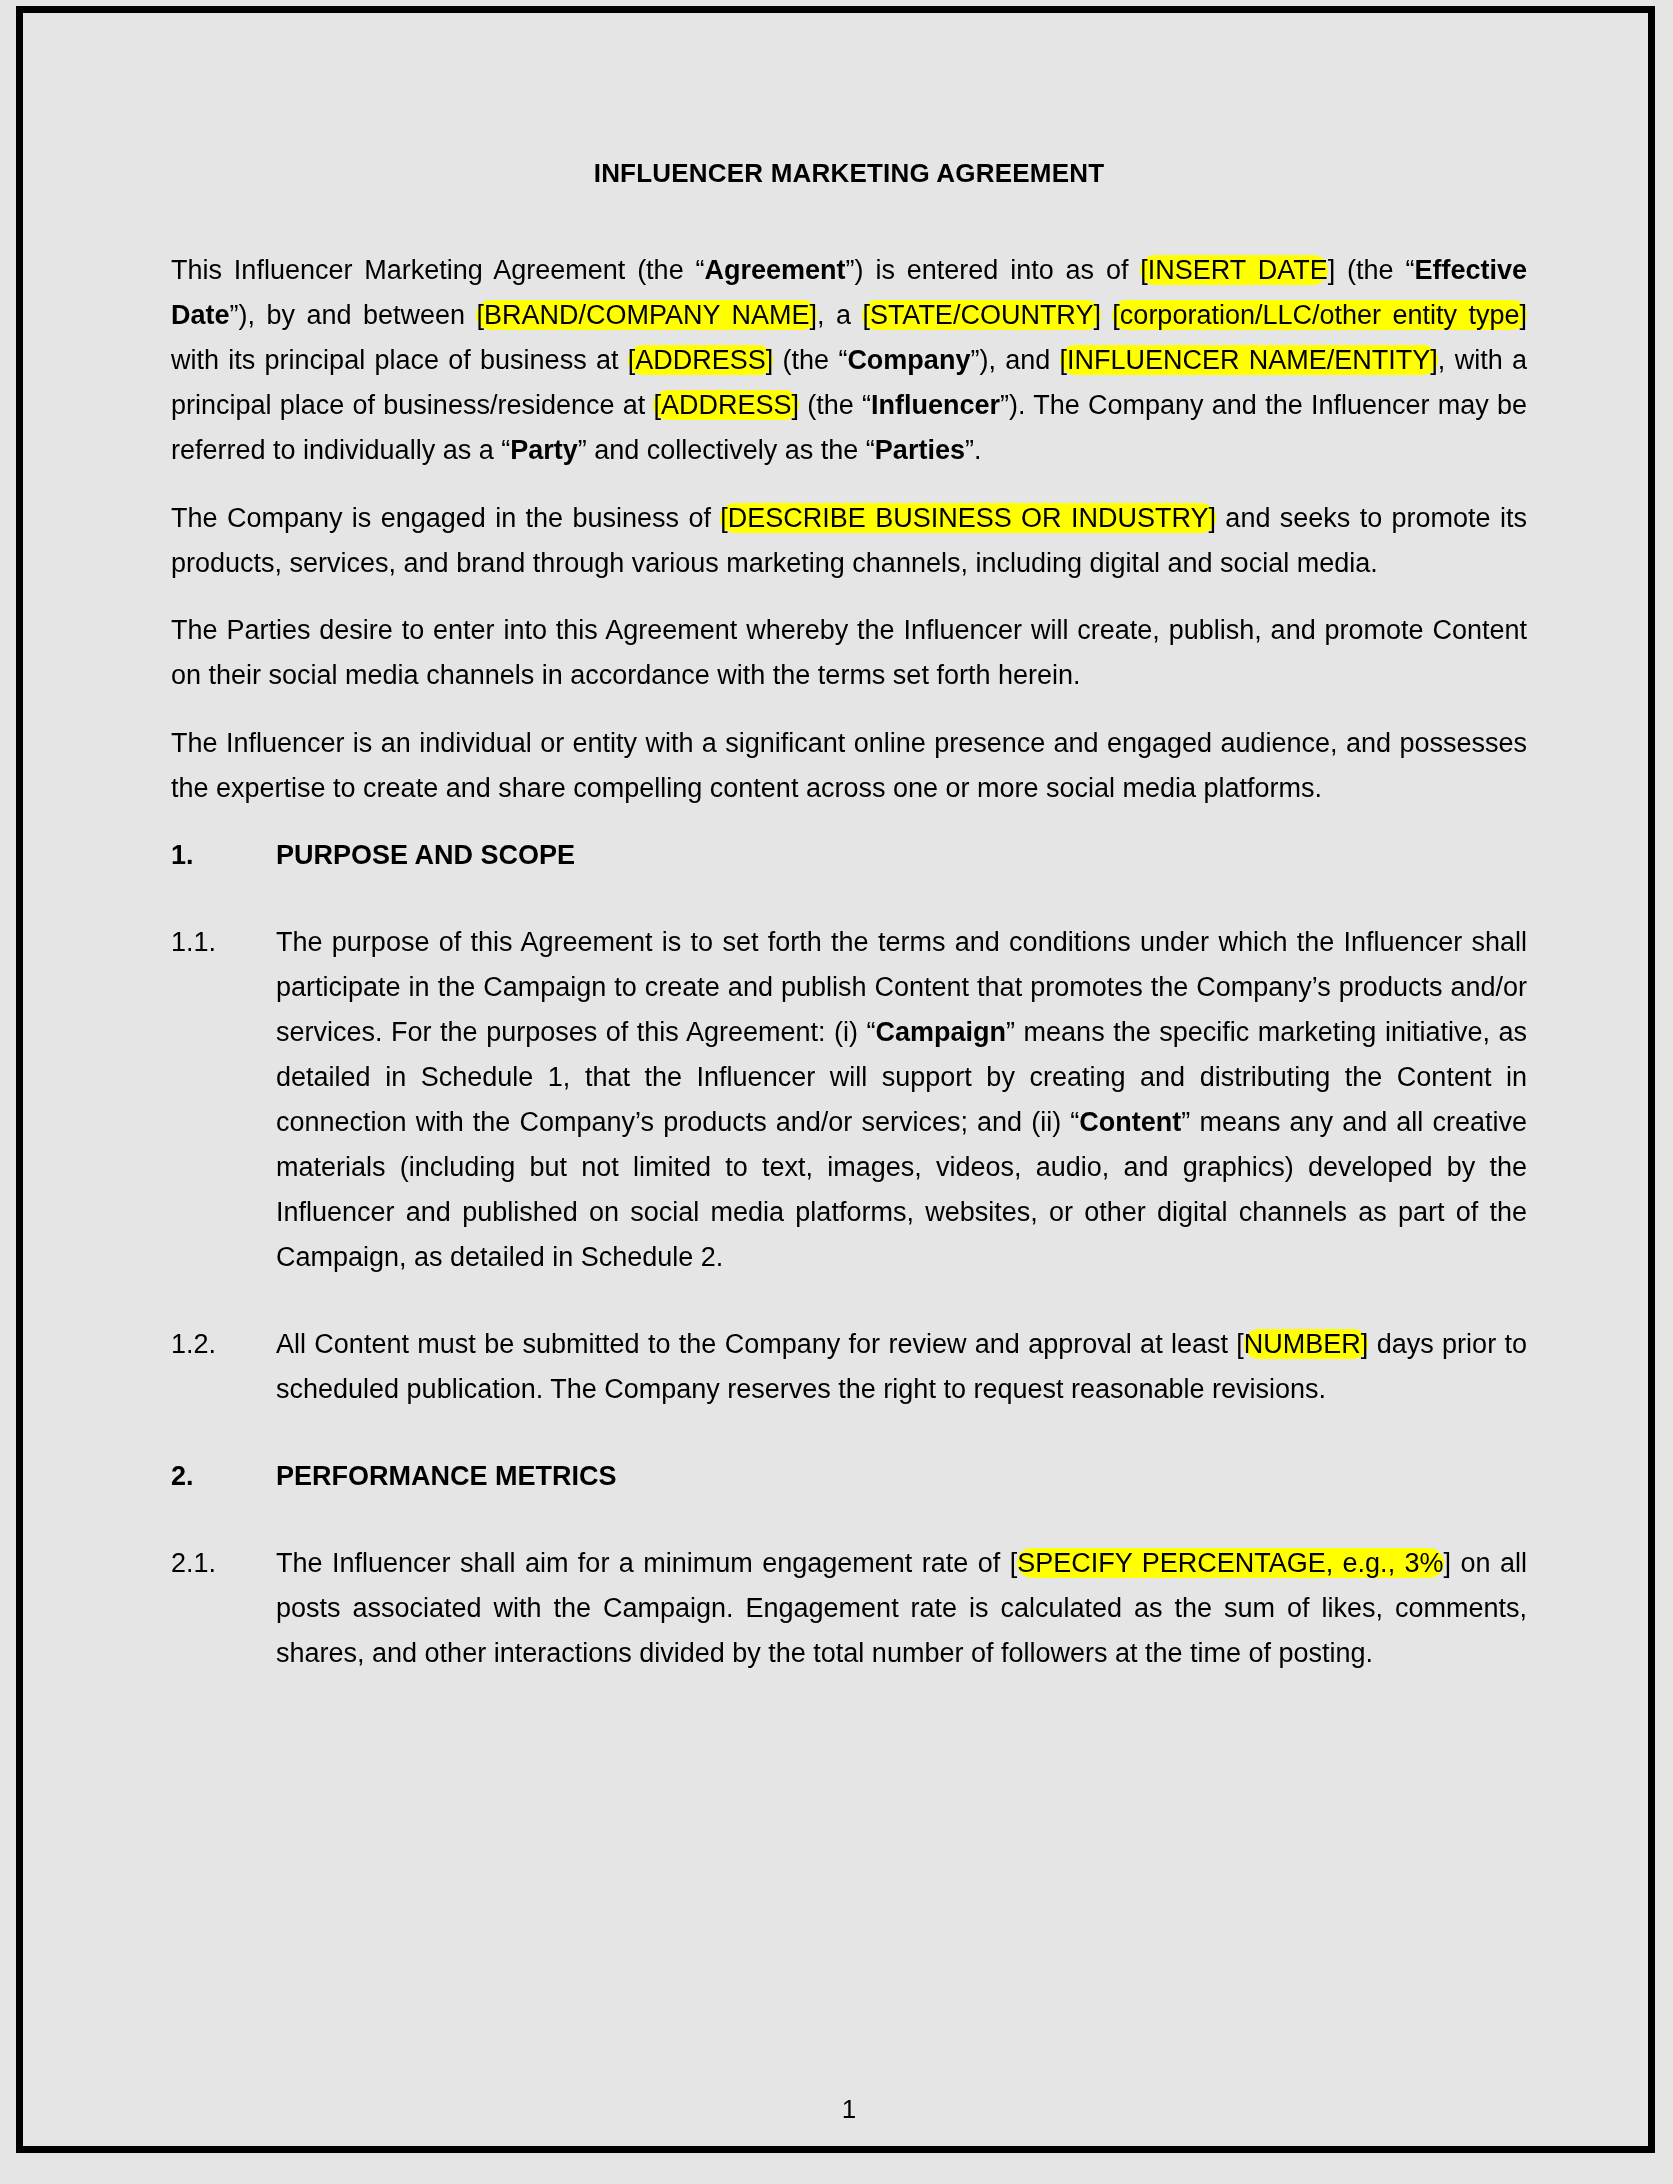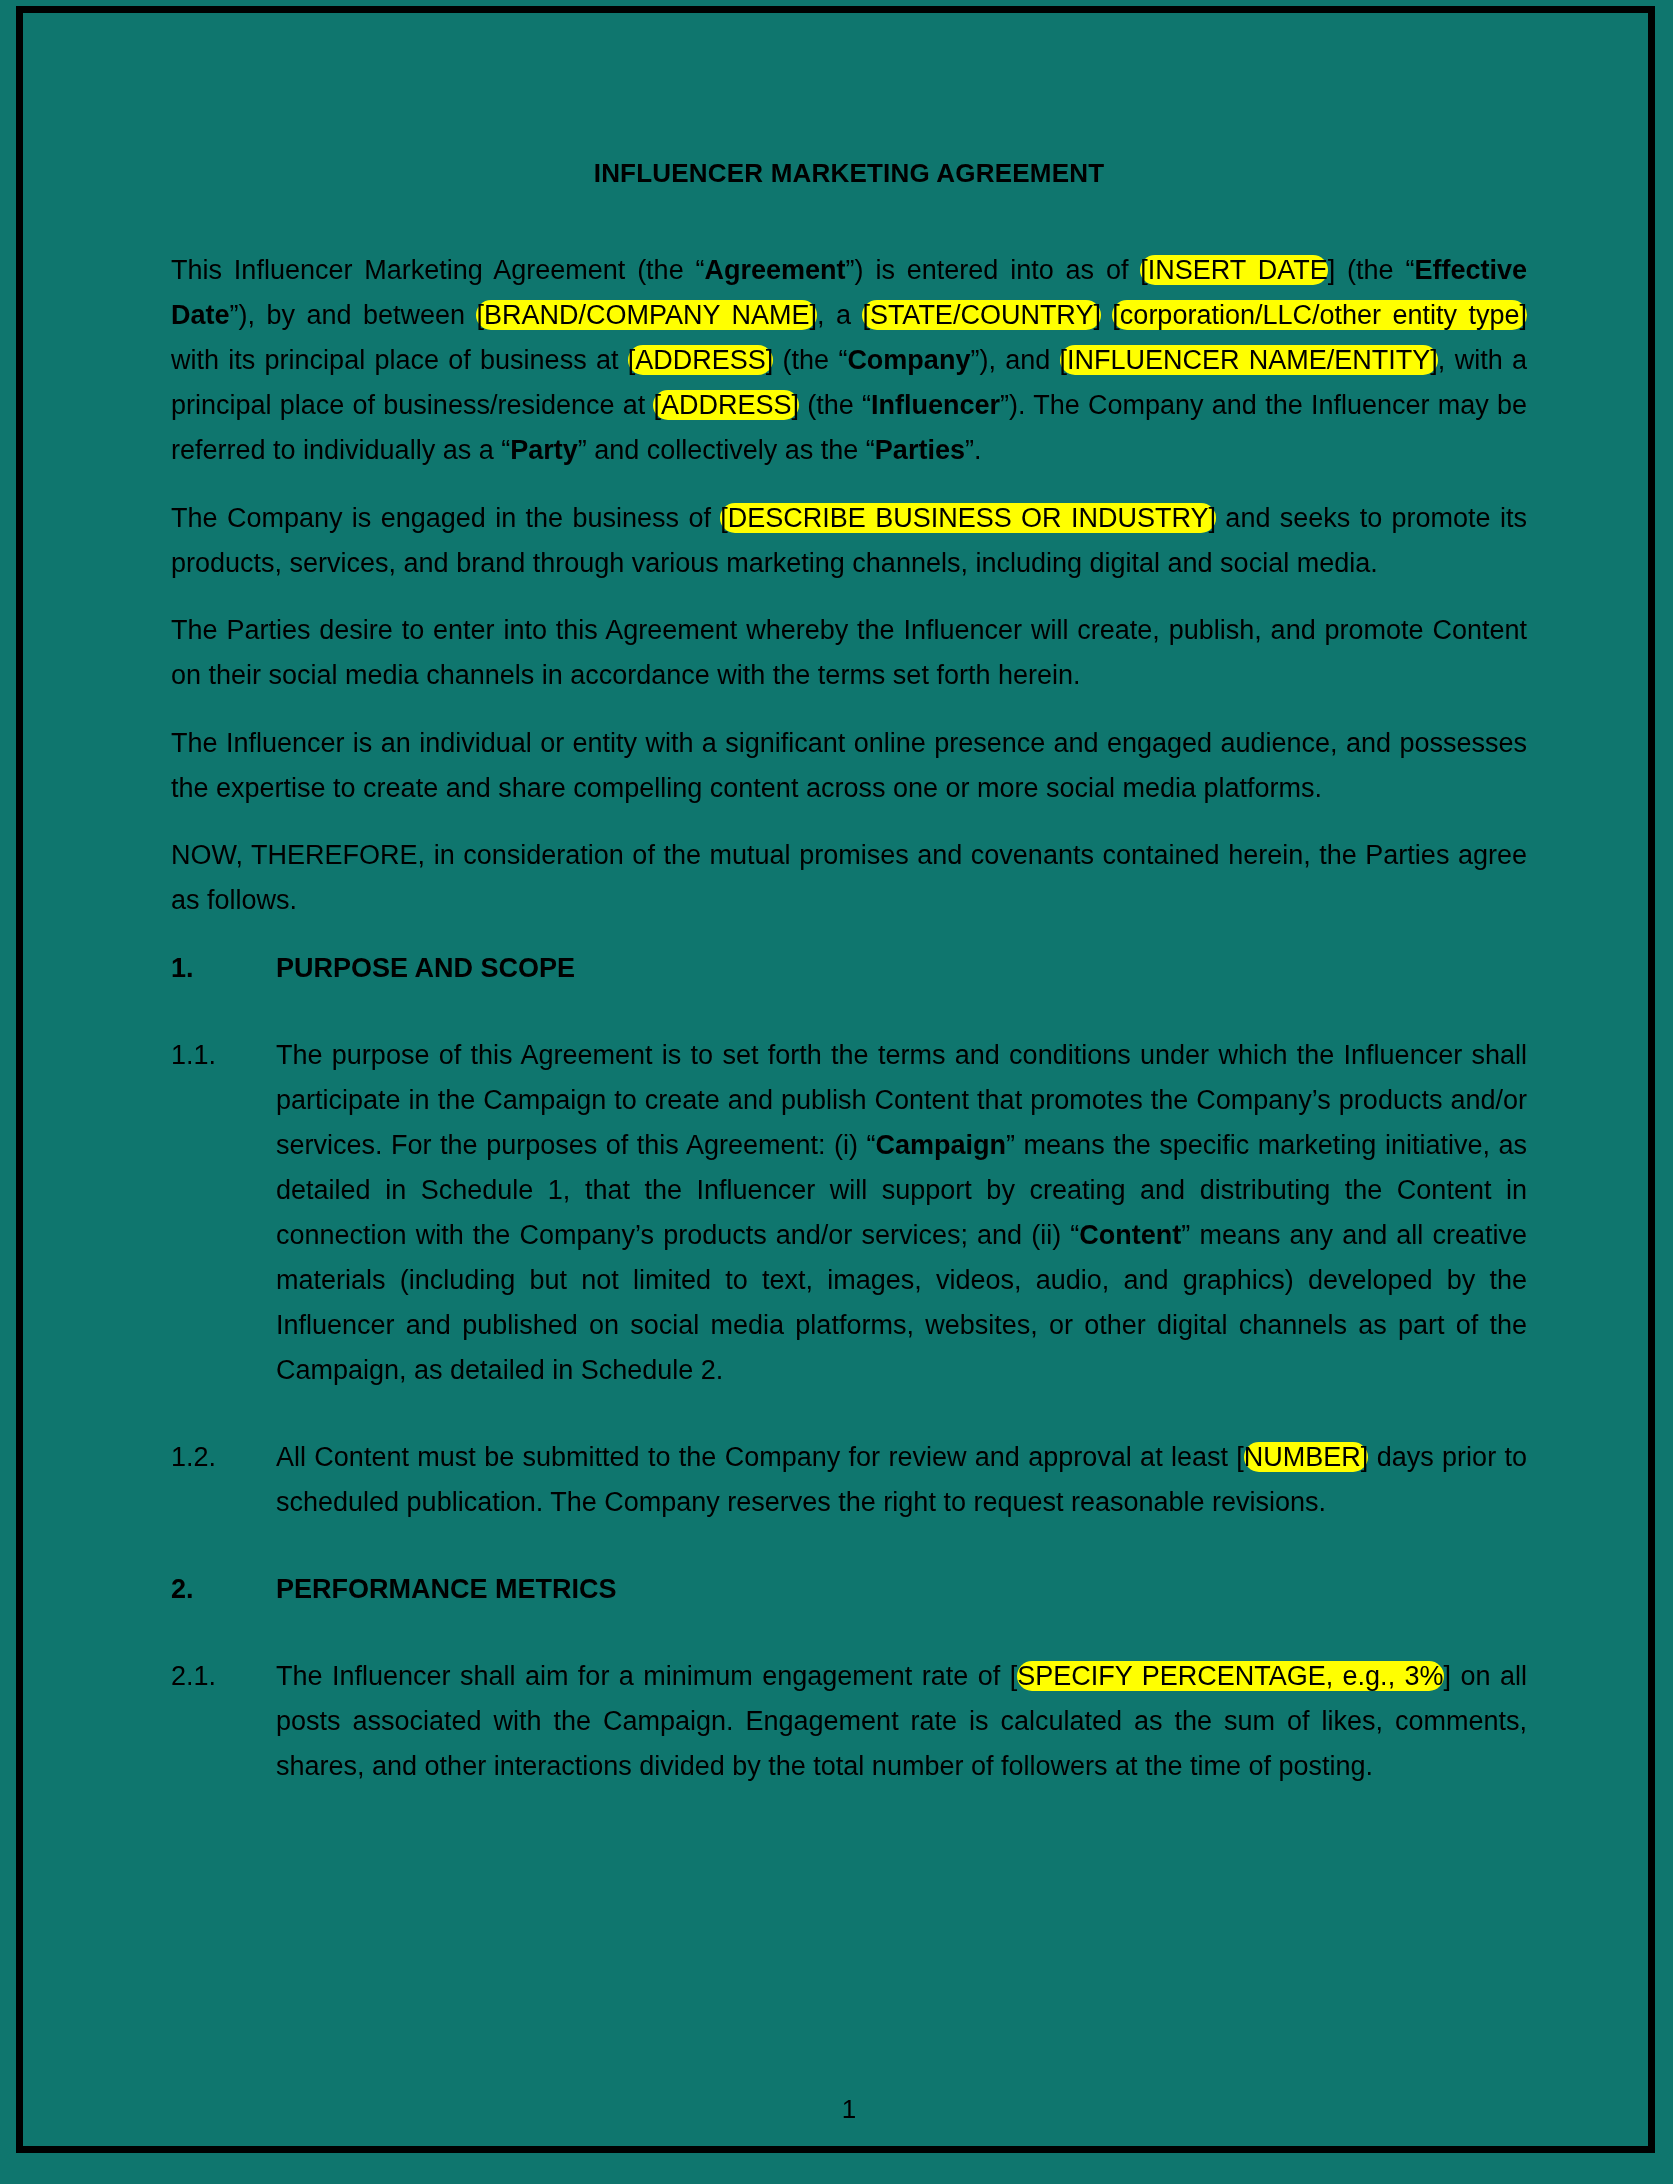--- a/index.html
+++ b/index.html
@@ -1,20 +1,20 @@
 <!DOCTYPE html>
 <html style="--hl: #ffff00; --ink: #000000;font-size:14px"><head>
 <meta charset="utf-8">
 <style>
   :root { --hl:#ffff00; --ink:#000000; }
   html,body { margin:0; padding:0; background:#ffffff; }
   .page {
     position:relative;
     width:1674px; height:2185px;
-    background:#0f766e;
+    background:#e5e5e5;
     color:var(--ink);
     font-family:"Liberation Sans", sans-serif;
     overflow:hidden;
   }
   .frame {
     position:absolute;
     left:15.6px; top:6px; right:19px; bottom:32px;
     border:7px solid #000;
     pointer-events:none;
   }
@@ -66,21 +66,20 @@
   <div class="frame"></div>
 
   <div class="content">
     <h1 class="title">INFLUENCER MARKETING AGREEMENT</h1>
 
     <div id="intro-container">
         <p class="para"><span>This Influencer Marketing Agreement (the “</span><span class="b">Agreement</span><span>”) is entered into as of </span><span class="h">[INSERT DATE</span><span>] (the “</span><span class="b">Effective Date</span><span>”), by and between </span><span class="h">[BRAND/COMPANY NAME]</span><span>, a </span><span class="h">[STATE/COUNTRY]</span><span> </span><span class="h">[corporation/LLC/other entity type]</span><span> with its principal place of business at </span><span class="h">[ADDRESS]</span><span> (the “</span><span class="b">Company</span><span>”), and </span><span class="h">[INFLUENCER NAME/ENTITY]</span><span>, with a principal place of business/residence at </span><span class="h">[ADDRESS]</span><span> (the “</span><span class="b">Influencer</span><span>”). The Company and the Influencer may be referred to individually as a “</span><span class="b">Party</span><span>” and collectively as the “</span><span class="b">Parties</span><span>”.</span></p>
         <p class="para"><span>The Company is engaged in the business of </span><span class="h">[DESCRIBE BUSINESS OR INDUSTRY]</span><span> and seeks to promote its products, services, and brand through various marketing channels, including digital and social media.</span></p>
         <p class="para"><span>The Parties desire to enter into this Agreement whereby the Influencer will create, publish, and promote Content on their social media channels in accordance with the terms set forth herein.</span></p>
         <p class="para"><span>The Influencer is an individual or entity with a significant online presence and engaged audience, and possesses the expertise to create and share compelling content across one or more social media platforms.</span></p>
-        <p class="para"><span>NOW, THEREFORE, in consideration of the mutual promises and covenants contained herein, the Parties agree as follows.</span></p>
       </div>
     <div id="sections-container">
         <div class="hang section-heading"><span class="num">1.</span><span>PURPOSE AND SCOPE</span></div>
         <div class="hang item"><span class="num">1.1.</span><span><span>The purpose of this Agreement is to set forth the terms and conditions under which the Influencer shall participate in the Campaign to create and publish Content that promotes the Company’s products and/or services. For the purposes of this Agreement: (i) “</span><span class="b">Campaign</span><span>” means the specific marketing initiative, as detailed in Schedule 1, that the Influencer will support by creating and distributing the Content in connection with the Company’s products and/or services; and (ii) “</span><span class="b">Content</span><span>” means any and all creative materials (including but not limited to text, images, videos, audio, and graphics) developed by the Influencer and published on social media platforms, websites, or other digital channels as part of the Campaign, as detailed in Schedule 2.</span></span></div>
         <div class="hang item"><span class="num">1.2.</span><span><span>All Content must be submitted to the Company for review and approval at least [</span><span class="h">NUMBER]</span><span> days prior to scheduled publication. The Company reserves the right to request reasonable revisions.</span></span></div>
         <div class="hang section-heading"><span class="num">2.</span><span>PERFORMANCE METRICS</span></div>
         <div class="hang item"><span class="num">2.1.</span><span><span>The Influencer shall aim for a minimum engagement rate of [</span><span class="h">SPECIFY PERCENTAGE, e.g., 3%</span><span>] on all posts associated with the Campaign. Engagement rate is calculated as the sum of likes, comments, shares, and other interactions divided by the total number of followers at the time of posting.</span></span></div>
       </div>
   </div>
 

